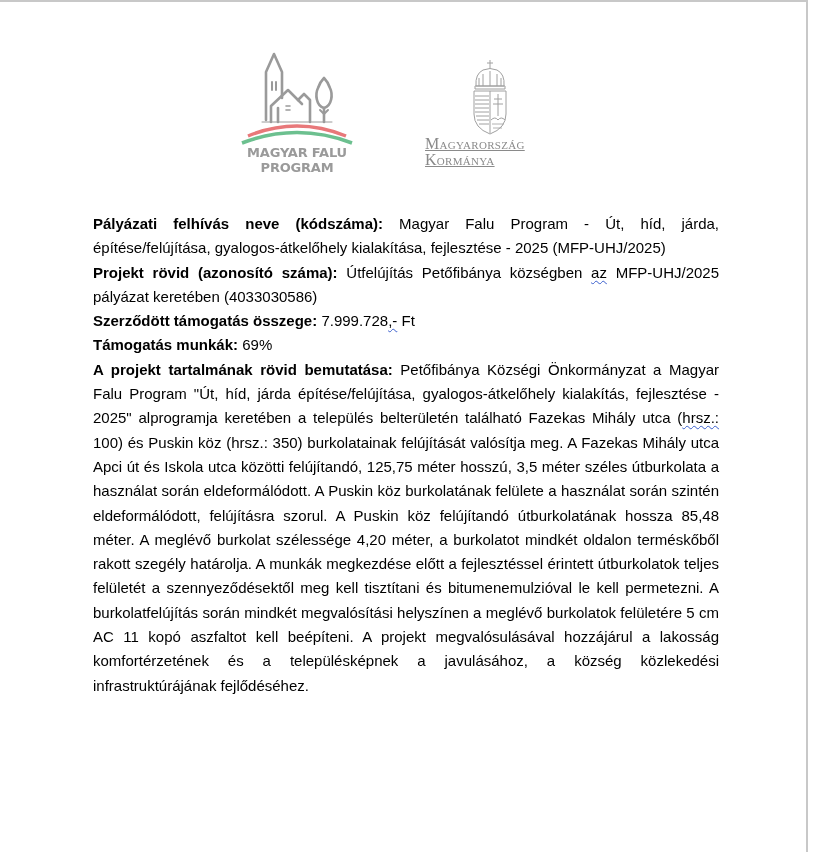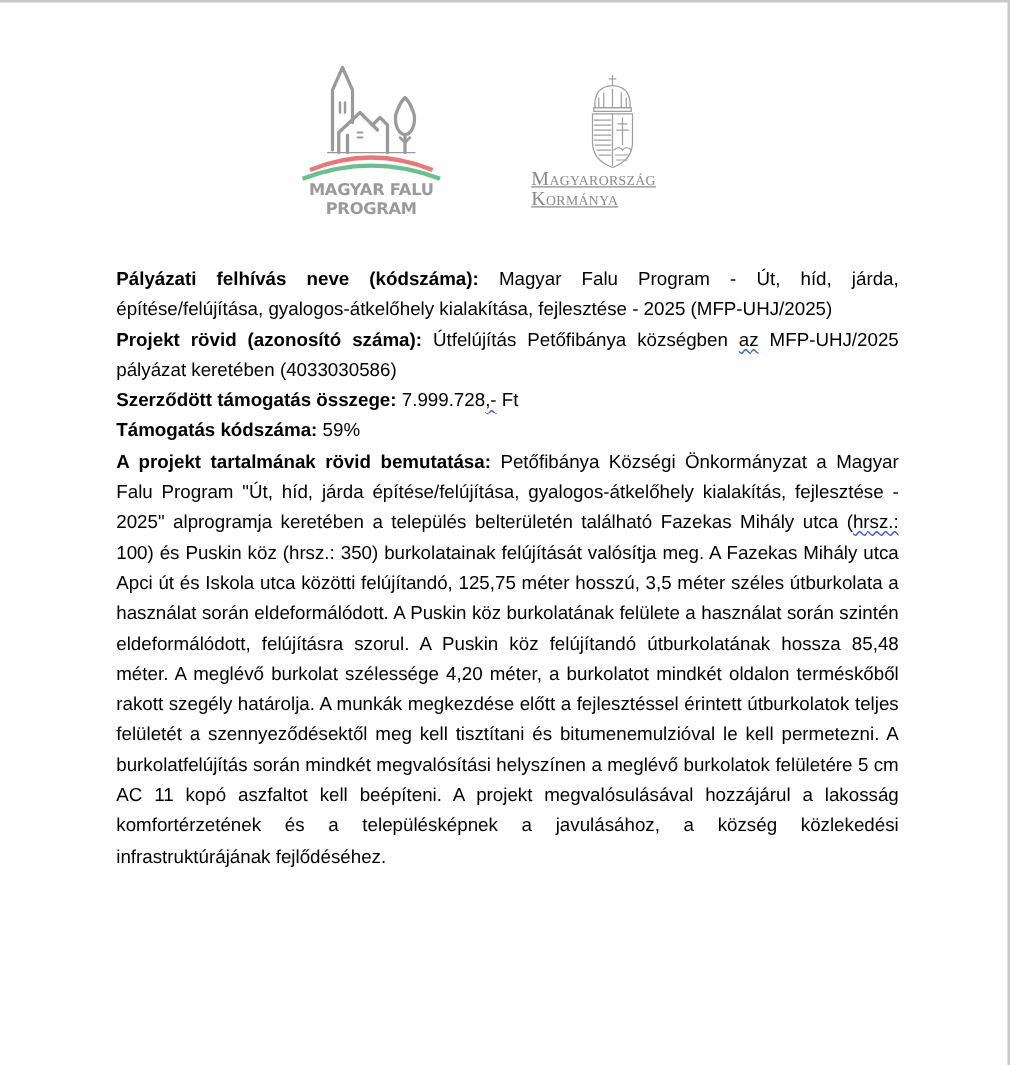--- a/index.html
+++ b/index.html
@@ -172,22 +172,22 @@
       <span>MFP-UHJ/2025 pályázat keretében (4033030586)</span>
     </p>
 
     <p>
       <b>Szerződött támogatás összege:</b>
       <span>7.999.728</span><span class="spell">,-</span>
       <span>Ft</span>
     </p>
 
     <p>
-      <b>Támogatás kódszáma:</b>
-      <span>59%</span>
+      <b>Támogatás munkák:</b>
+      <span>69%</span>
     </p>
 
     <p>
       <b>A projekt tartalmának rövid bemutatása:</b>
       <span>Petőfibánya Községi Önkormányzat a Magyar Falu Program "Út, híd, járda építése/felújítása, gyalogos-átkelőhely kialakítás, fejlesztése - 2025" alprogramja keretében a település belterületén található Fazekas Mihály utca (</span><span class="spell">hrsz.:</span><span> 100) és Puskin köz (hrsz.: 350) burkolatainak felújítását valósítja meg. A Fazekas Mihály utca Apci út és Iskola utca közötti felújítandó, 125,75 méter hosszú, 3,5 méter széles útburkolata a használat során eldeformálódott. A Puskin köz burkolatának felülete a használat során szintén eldeformálódott, felújításra szorul. A Puskin köz felújítandó útburkolatának hossza 85,48 méter. A meglévő burkolat szélessége 4,20 méter, a burkolatot mindkét oldalon terméskőből rakott szegély határolja. A munkák megkezdése előtt a fejlesztéssel érintett útburkolatok teljes felületét a szennyeződésektől meg kell tisztítani és bitumenemulzióval le kell permetezni. A burkolatfelújítás során mindkét megvalósítási helyszínen a meglévő burkolatok felületére 5 cm AC 11 kopó aszfaltot kell beépíteni. A projekt megvalósulásával hozzájárul a lakosság komfortérzetének és a településképnek a javulásához, a község közlekedési infrastruktúrájának fejlődéséhez.</span>
     </p>
 
 
   </div>
 </div>

